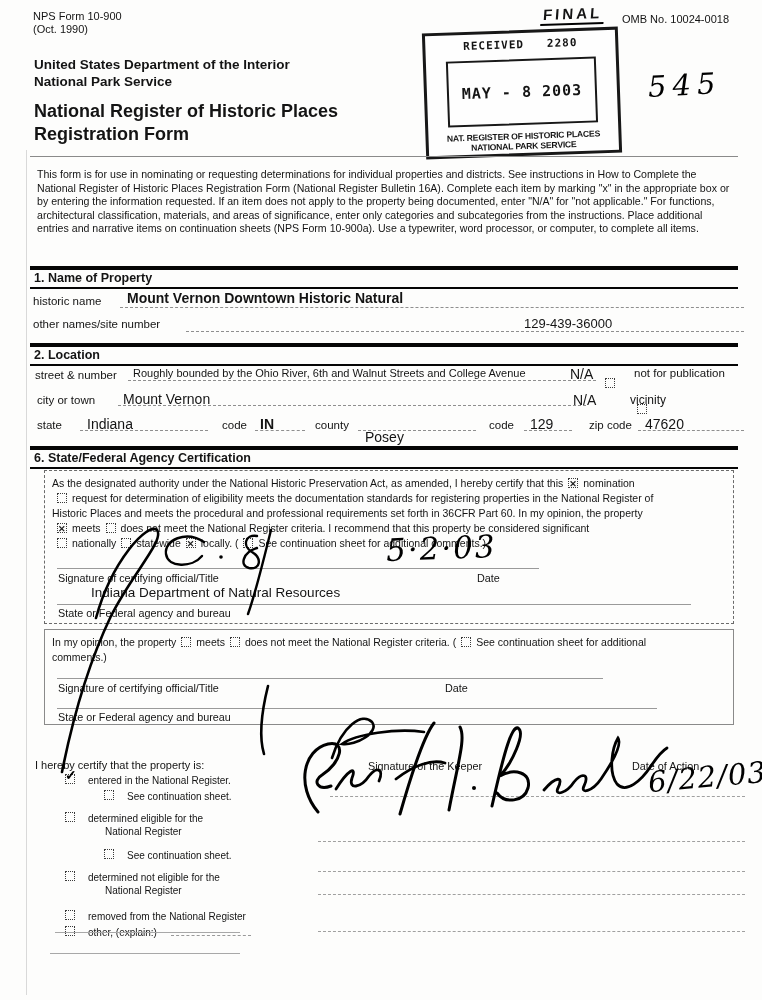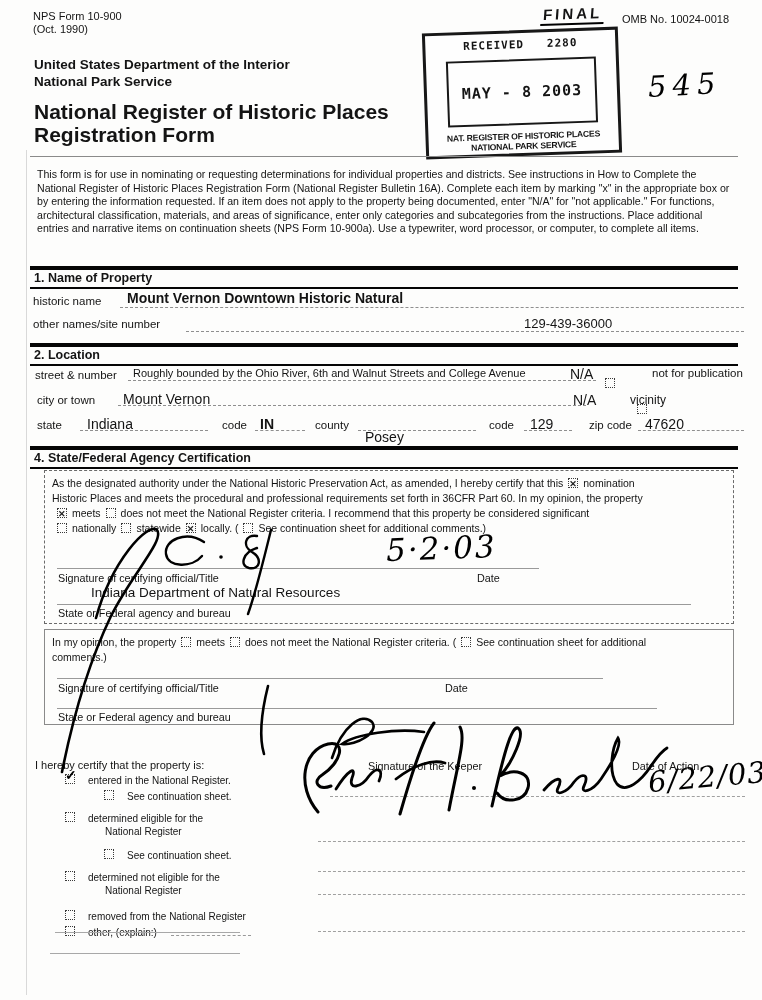--- a/index.html
+++ b/index.html
@@ -3,21 +3,21 @@
 <meta charset="utf-8">
 <style>
   html,body{margin:0;padding:0;background:#e9e9e9;}
   .page{position:relative;width:762px;height:1000px;background:#fdfdfc;overflow:hidden;
         font-family:"Liberation Sans",sans-serif;color:#141414;}
   .abs{position:absolute;}
   .scan-edge{position:absolute;left:26px;top:150px;width:1px;height:845px;background:#d9d9d9;}
   
   .small-id{font-size:11px;line-height:13px;}
   .dept{font-size:13.5px;font-weight:bold;line-height:17px;}
-  .big-title{font-size:21px;font-weight:bold;line-height:23px;}
+  .big-title{font-size:18px;font-weight:bold;line-height:23px;}
   .thin-rule{position:absolute;left:30px;width:708px;height:1px;background:#8a8a8a;}
   
   .stamp{position:absolute;left:424px;top:30px;width:190px;height:120px;border:3px solid #181818;
          transform:rotate(-2deg);background:rgba(255,255,255,.6);}
   .stamp .row1{font-family:"DejaVu Sans Mono",monospace;font-weight:bold;font-size:11px;
                letter-spacing:1px;text-align:center;margin-top:5px;}
   .stamp .inner{position:absolute;left:20px;top:26px;width:146px;height:62px;border:2.5px solid #181818;
                 display:flex;align-items:center;justify-content:center;}
   .stamp .inner .d{font-family:"DejaVu Sans Mono",monospace;font-weight:bold;font-size:15px;letter-spacing:1px;}
   .stamp .org{position:absolute;left:0;bottom:2px;width:100%;text-align:center;font-weight:bold;
@@ -116,21 +116,21 @@
     <div class="rt"></div>
     <div class="tt">2.  Location</div>
     <div class="rb"></div>
   </div>
   
   <div class="abs lab" style="left:35px;top:369px;">street &amp; number</div>
   <div class="uline" style="left:128px;top:379px;width:468px;"></div>
   <div class="abs val-sm" style="left:133px;top:367px;">Roughly bounded by the Ohio River, 6th and Walnut Streets and College Avenue</div>
   <div class="abs val" style="left:570px;top:366px;">N/A</div>
   <span class="cbox abs" style="left:600px;top:373px;"></span>
-  <div class="abs val" style="left:652px;top:367px;font-size:11.5px;">not for publication</div>
+  <div class="abs val" style="left:634px;top:367px;font-size:11.5px;">not for publication</div>
   
   <div class="abs lab" style="left:37px;top:394px;">city or town</div>
   <div class="uline" style="left:118px;top:404px;width:468px;"></div>
   <div class="abs val" style="left:123px;top:391px;">Mount Vernon</div>
   <div class="abs val" style="left:573px;top:392px;">N/A</div>
   <span class="cbox abs" style="left:608px;top:399px;"></span>
   <div class="abs val" style="left:630px;top:393px;font-size:12px;">vicinity</div>
   
   <div class="abs lab" style="left:37px;top:419px;">state</div>
   <div class="uline" style="left:80px;top:429px;width:128px;"></div>
@@ -144,28 +144,29 @@
   <div class="abs lab" style="left:489px;top:419px;">code</div>
   <div class="uline" style="left:524px;top:429px;width:48px;"></div>
   <div class="abs val" style="left:530px;top:416px;">129</div>
   <div class="abs lab" style="left:589px;top:419px;">zip code</div>
   <div class="uline" style="left:638px;top:429px;width:106px;"></div>
   <div class="abs val" style="left:645px;top:416px;">47620</div>
 
   
   <div class="secbar" style="top:446px;">
     <div class="rt"></div>
-    <div class="tt">4.  State/Federal Agency Certification</div>
+    <div class="tt">6.  State/Federal Agency Certification</div>
     <div class="rb"></div>
   </div>
 
   
   <div class="certbox box-dashed" style="top:470px;height:152px;">
     <div class="cert-pad">
         <div class="cert-line"><span>As the designated authority under the National Historic Preservation Act, as amended, I hereby  certify that this</span><span class="cbox checked"></span><span>nomination</span></div>
+        <div class="cert-line"><span class="cbox"></span><span>request for determination of eligibility meets the documentation standards for registering properties in the National Register of</span></div>
         <div class="cert-line"><span>Historic Places and meets the procedural and professional requirements set forth in 36CFR Part 60.  In my opinion, the property</span></div>
         <div class="cert-line"><span class="cbox checked"></span><span>meets</span><span class="cbox"></span><span>does not meet the National Register criteria.  I recommend that this property be considered significant</span></div>
         <div class="cert-line"><span class="cbox"></span><span>nationally</span><span class="cbox"></span><span>statewide</span><span class="cbox checked"></span><span>locally.  (</span><span class="cbox"></span><span>See continuation sheet for additional comments.)</span></div>
       </div>
     <div class="sline" style="left:12px;top:97px;width:482px;"></div>
     <div class="abs inlab" style="left:13px;top:101px;">Signature of certifying official/Title</div>
     <div class="abs inlab" style="left:432px;top:101px;">Date</div>
     <div class="abs agency" style="left:46px;top:114px;">Indiana Department of Natural Resources</div>
     <div class="sline" style="left:12px;top:133px;width:634px;"></div>
     <div class="abs inlab" style="left:13px;top:136px;">State or Federal agency and bureau</div>

